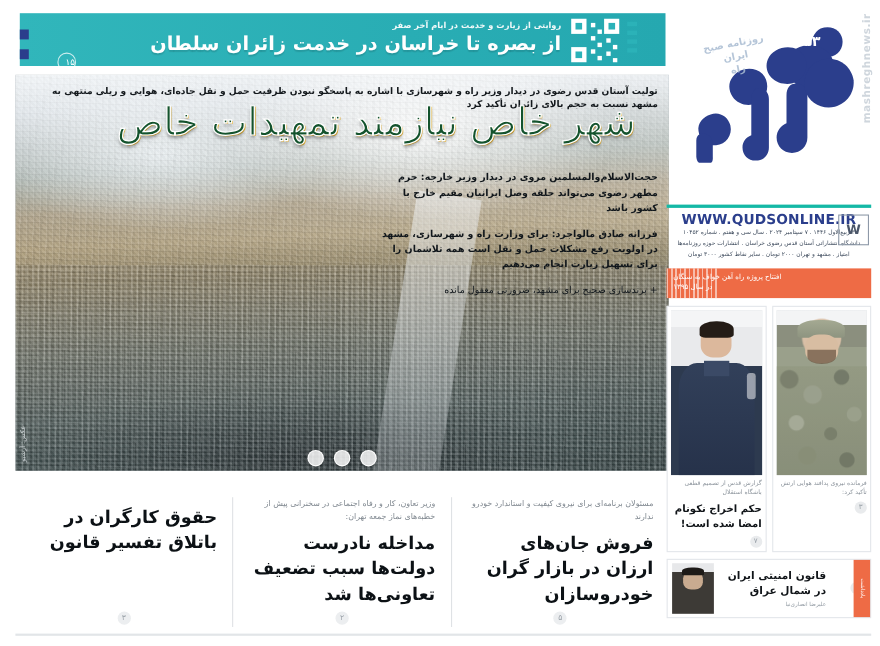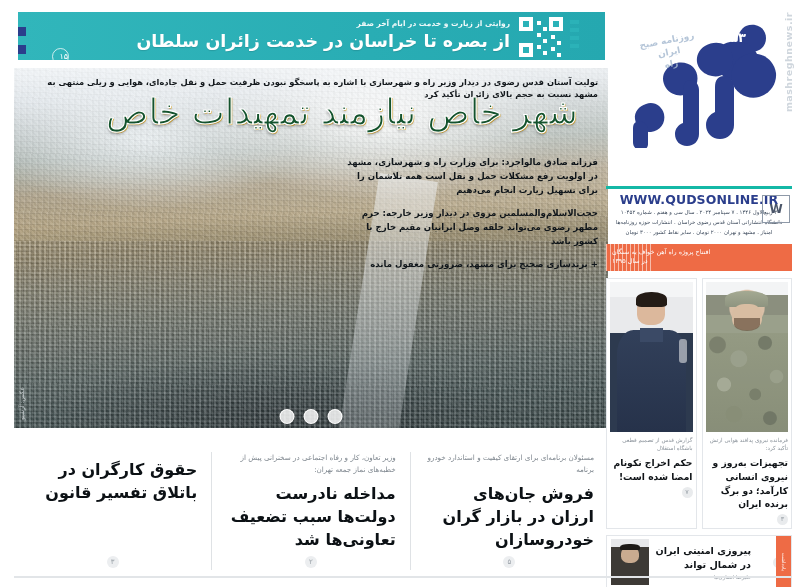--- a/index.html
+++ b/index.html
@@ -124,21 +124,21 @@
       0 2px 3px rgba(0,0,0,.35),
       1px 1px 0 #f0b62a;
     letter-spacing:-1px;
   }
   .lead-subs{
     position:absolute;right:10px;top:88px;width:252px;text-align:right;
     color:#10161b;
   }
   .sub-block{margin-bottom:9px;}
   .sub-lead{font-size:8.6px;font-weight:700;line-height:1.62;}
-  .sub-plus{font-size:8.6px;font-weight:700;line-height:1.6;margin-top:6px;padding-left:20px;}
+  .sub-plus{font-size:8.6px;font-weight:400;line-height:1.6;margin-top:6px;padding-left:20px;}
 
   .photo-dots{
     position:absolute;left:50%;transform:translateX(-50%);bottom:4px;
     display:flex;gap:9px;
   }
   .pdot{
     width:13px;height:13px;border-radius:50%;
     background:rgba(255,255,255,.82);
     border:1px solid rgba(255,255,255,.95);
     box-shadow:0 0 3px rgba(0,0,0,.28);
@@ -372,24 +372,24 @@
       <div class="photo-road"></div>
       <div class="photo-haze"></div>
     </div>
     <div class="photo-credit">عکس: آرشیو</div>
 
     <div class="lead-kicker">تولیت آستان قدس رضوی در دیدار وزیر راه و شهرسازی با اشاره به پاسخگو نبودن ظرفیت حمل و نقل جاده‌ای، هوایی و ریلی منتهی به مشهد نسبت به حجم بالای زائران تأکید کرد</div>
     <div class="lead-headline">شهر خاص نیازمند تمهیدات خاص</div>
 
     <div class="lead-subs">
       <div class="sub-block">
+        <div class="sub-lead">حجت‌الاسلام‌والمسلمین مروی در دیدار وزیر خارجه: حرم مطهر رضوی می‌تواند حلقه وصل ایرانیان مقیم خارج با کشور باشد</div>
+      </div>
+      <div class="sub-block">
         <div class="sub-lead">فرزانه صادق مالواجرد: برای وزارت راه و شهرسازی، مشهد در اولویت رفع مشکلات حمل و نقل است همه تلاشمان را برای تسهیل زیارت انجام می‌دهیم</div>
-      </div>
-      <div class="sub-block">
-        <div class="sub-lead">حجت‌الاسلام‌والمسلمین مروی در دیدار وزیر خارجه: حرم مطهر رضوی می‌تواند حلقه وصل ایرانیان مقیم خارج با کشور باشد</div>
       </div>
       <div class="sub-plus">+ برندسازی صحیح برای مشهد، ضرورتی مغفول مانده</div>
     </div>
 
     <div class="photo-dots">
       <div class="pdot"></div>
       <div class="pdot"></div>
       <div class="pdot"></div>
     </div>
   </div>
@@ -414,21 +414,20 @@
 
       <div class="pcard">
         <div class="portrait">
           <div class="mil"></div>
           <div class="mil-cam"></div>
           <div class="mil-cap"></div>
           <div class="mil-face"></div>
           <div class="mil-beard"></div>
         </div>
         <div class="cap-kicker">فرمانده نیروی پدافند هوایی ارتش تأکید کرد:</div>
-        <div class="cap-title">تجهیزات به‌روز و نیروی انسانی کارآمد؛ دو برگ برنده ایران</div>
         <div class="pg-badge">۳</div>
       </div>
 
       <div class="pcard">
         <div class="portrait">
           <div class="civ"></div>
           <div class="civ-polo"></div>
           <div class="civ-collar"></div>
           <div class="civ-sleeve"></div>
           <div class="civ-face"></div>
@@ -440,35 +439,35 @@
       </div>
 
     </div>
 
     <div class="lastrow">
       <div class="lr-orange">
         <span>یادداشت</span>
       </div>
       <div class="lr-badge">۲</div>
       <div class="lr-text">
-        <div class="lr-title">پیروزی امنیتی ایران در شمال تواند</div>
+        <div class="lr-title">قانون امنیتی ایران در شمال عراق</div>
         <div class="lr-name">علیرضا انصاری‌نیا</div>
       </div>
       <div class="lr-photo">
         <div class="lr-face"></div>
         <div class="lr-hair"></div>
       </div>
     </div>
 
   </div>
 
   <div class="bottom">
 
     <div class="bcol">
-      <div class="bk">مسئولان برنامه‌ای برای ارتقای کیفیت و استاندارد خودرو برنامه</div>
+      <div class="bk">مسئولان برنامه‌ای برای نیروی کیفیت و استاندارد خودرو ندارند</div>
       <div class="bt">فروش جان‌های ارزان در بازار گران خودروسازان</div>
       <div class="bbadge">۵</div>
     </div>
 
     <div class="bcol">
       <div class="bk">وزیر تعاون، کار و رفاه اجتماعی در سخنرانی پیش از خطبه‌های نماز جمعه تهران:</div>
       <div class="bt">مداخله نادرست دولت‌ها سبب تضعیف تعاونی‌ها شد</div>
       <div class="bbadge">۲</div>
     </div>
 

